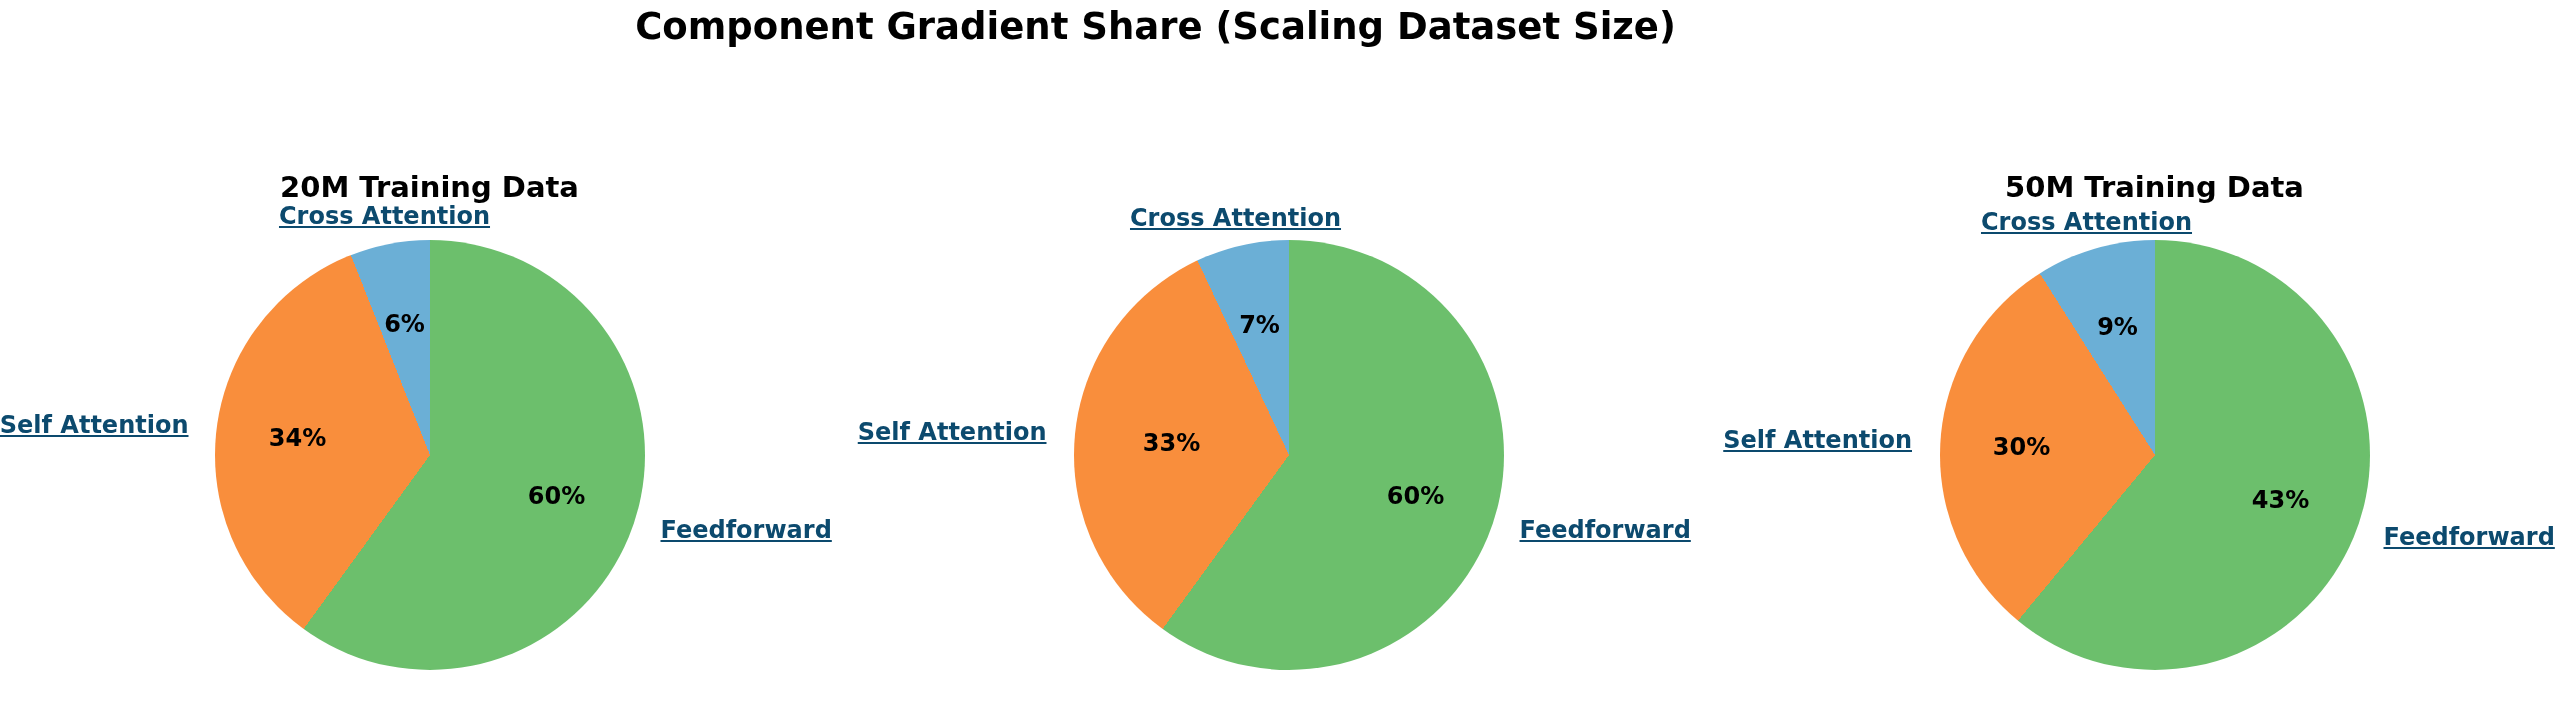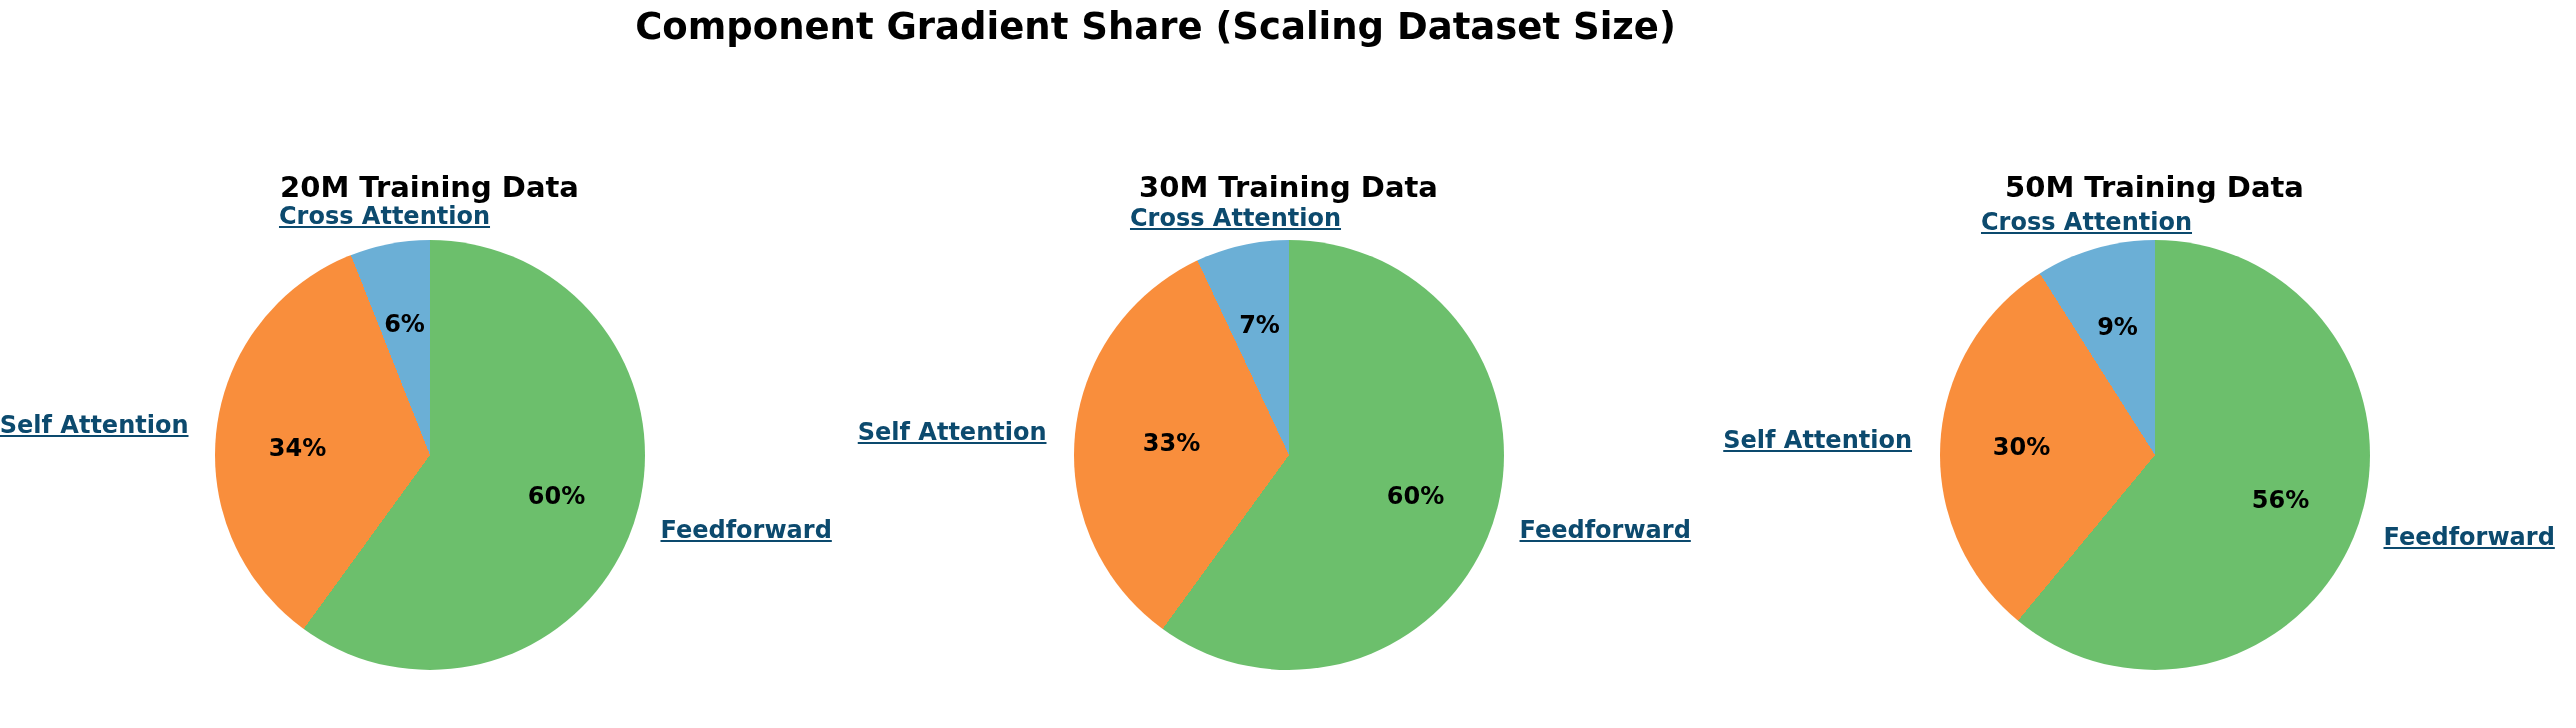--- a/index.html
+++ b/index.html
@@ -102,46 +102,45 @@
 
 <div class="figure">
 
   <div class="fig-title">Component Gradient Share (Scaling Dataset Size)</div>
 
   <div class="panel panel-1">
     <div class="panel-title">20M Training Data</div>
     <div class="pie-wrap">
       <div class="pie-disc" style="background: conic-gradient(rgb(108, 191, 108) 0deg, rgb(108, 191, 108) 216deg, rgb(249, 142, 60) 216deg, rgb(249, 142, 60) 338.4deg, rgb(107, 175, 214) 338.4deg, rgb(107, 175, 214) 360deg);"></div>
       <div class="pct" style="left: 342px; top: 256px;">60%</div>
-      <div class="pct" style="left: 83px; top: 208px;">34%</div>
+      <div class="pct" style="left: 83px; top: 198px;">34%</div>
       <div class="pct" style="left: 190px; top: 84px;">6%</div>
       <div class="slice-label label-feed" style="left: 446px; top: 290px;">Feedforward</div>
       <div class="slice-label label-self" style="left: -26px; top: 185px;">Self Attention</div>
       <div class="slice-label label-cross" style="left: 170px; top: -24px;">Cross Attention</div>
     </div>
   </div>
 
   <div class="panel panel-2">
-    <div class="panel-title">30M Training Data</div>
     <div class="pie-wrap">
       <div class="pie-disc" style="background: conic-gradient(rgb(108, 191, 108) 0deg, rgb(108, 191, 108) 216deg, rgb(249, 142, 60) 216deg, rgb(249, 142, 60) 334.8deg, rgb(107, 175, 214) 334.8deg, rgb(107, 175, 214) 360deg);"></div>
       <div class="pct" style="left: 342px; top: 256px;">60%</div>
       <div class="pct" style="left: 98px; top: 203px;">33%</div>
       <div class="pct" style="left: 186px; top: 85px;">7%</div>
       <div class="slice-label label-feed" style="left: 446px; top: 290px;">Feedforward</div>
       <div class="slice-label label-self" style="left: -27px; top: 192px;">Self Attention</div>
       <div class="slice-label label-cross" style="left: 162px; top: -22px;">Cross Attention</div>
     </div>
   </div>
 
   <div class="panel panel-3">
     <div class="panel-title">50M Training Data</div>
     <div class="pie-wrap">
       <div class="pie-disc" style="background: conic-gradient(rgb(108, 191, 108) 0deg, rgb(108, 191, 108) 219.6deg, rgb(249, 142, 60) 219.6deg, rgb(249, 142, 60) 327.6deg, rgb(107, 175, 214) 327.6deg, rgb(107, 175, 214) 360deg);"></div>
-      <div class="pct" style="left: 341px; top: 260px;">56%</div>
+      <div class="pct" style="left: 341px; top: 260px;">43%</div>
       <div class="pct" style="left: 82px; top: 207px;">30%</div>
       <div class="pct" style="left: 178px; top: 87px;">9%</div>
       <div class="slice-label label-feed" style="left: 444px; top: 297px;">Feedforward</div>
       <div class="slice-label label-self" style="left: -27.5px; top: 200px;">Self Attention</div>
       <div class="slice-label label-cross" style="left: 147px; top: -18.3px;">Cross Attention</div>
     </div>
   </div>
 
 </div>
 

